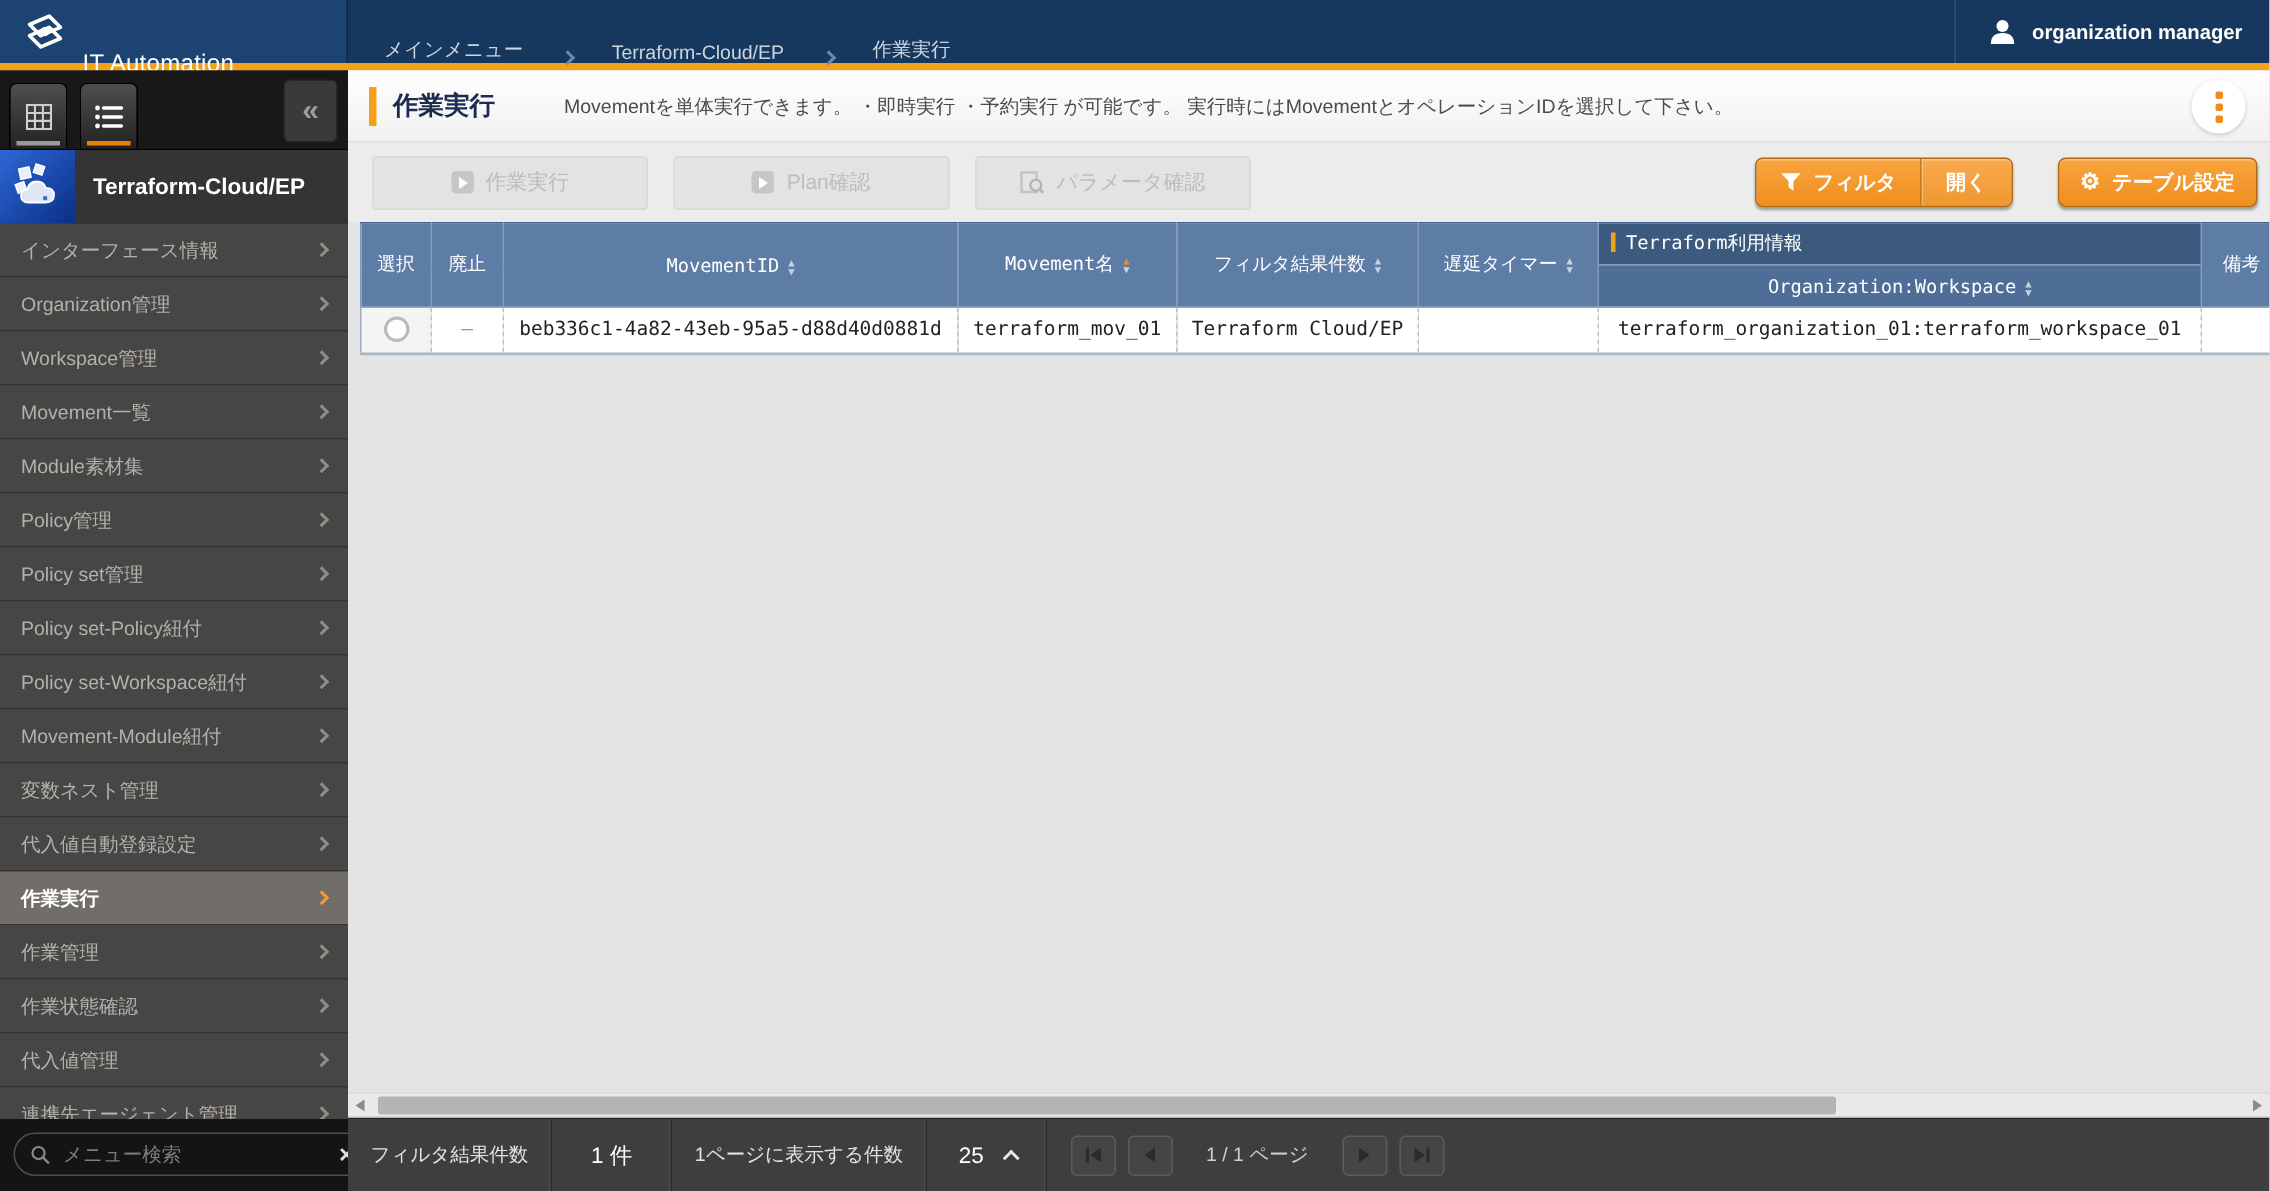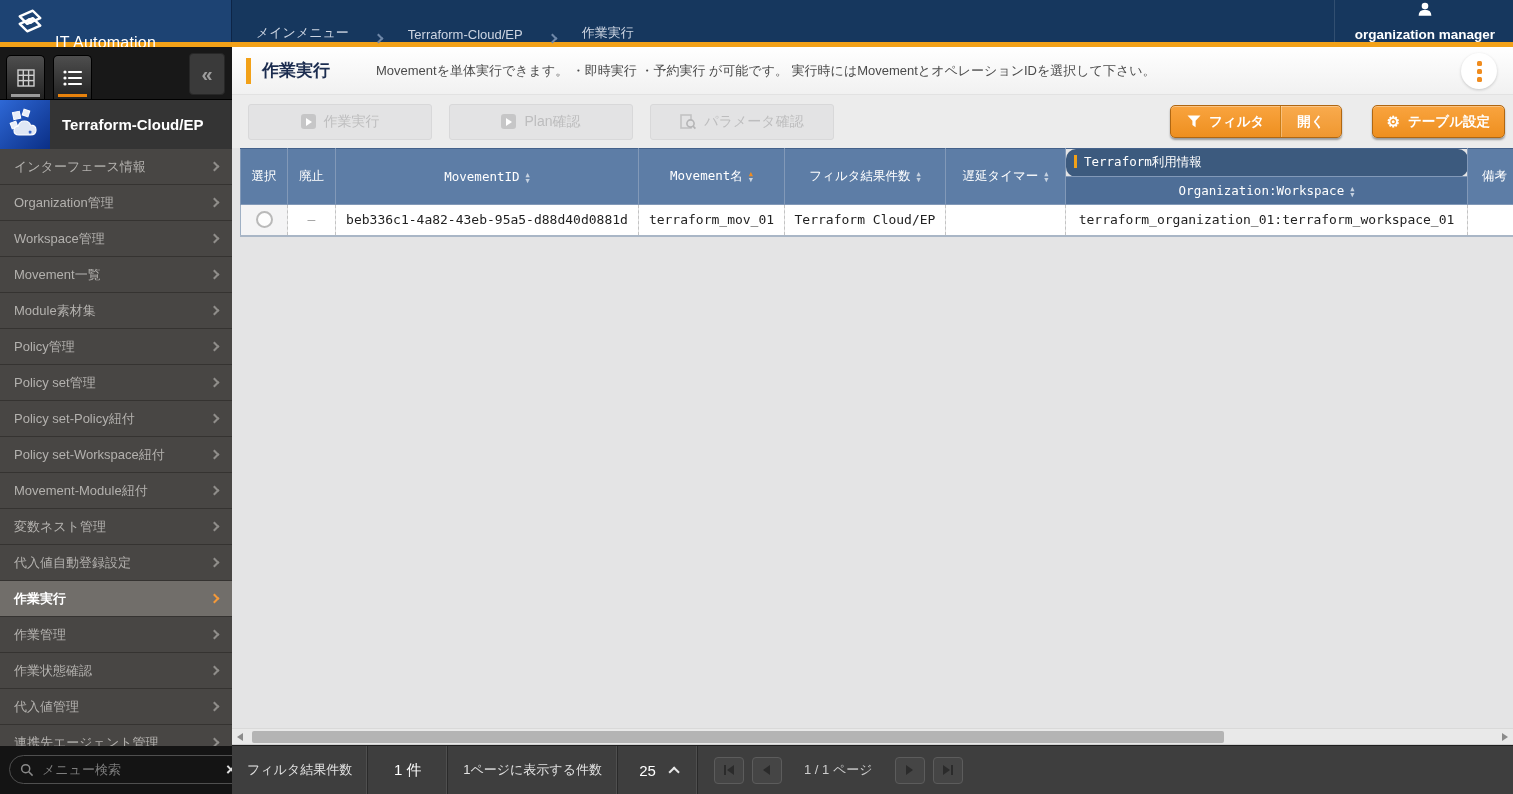--- a/index.html
+++ b/index.html
@@ -7,21 +7,21 @@
   body { background:#e4e4e5; }
 
   
   .topbar { height:42px; background:#16375e; display:flex; align-items:stretch; }
   .logo-block { width:232px; background:#1d4373; display:flex; align-items:center; padding-left:14px; border-right:1px solid #0d2547; }
   .logo-mark { width:32px; height:28px; margin-right:9px; }
   .logo-text { color:#fff; font-size:16px; font-weight:normal; letter-spacing:.2px;margin-top:44px; }
   .breadcrumb { flex:1; display:flex; align-items:flex-end; padding-left:24px; gap:24px; }
   .bc-item { color:#cdd5e2; font-size:13px; }
   .bc-sep { width:7px; height:7px; border-top:2px solid #6e87a8; border-right:2px solid #6e87a8; transform:rotate(45deg); margin:0 2px; }
-  .user-block { display:flex; align-items:center; gap:9px; padding:0 18px 0 20px; border-left:1px solid rgba(255,255,255,.12);flex-direction:column; }
+  .user-block { display:flex; align-items:center; gap:9px; padding:0 18px 0 20px; border-left:1px solid rgba(255,255,255,.12); }
   .user-name { color:#fff; font-size:13.5px; font-weight:bold; }
   .orange-bar { height:5px; background:#f2a118; }
 
   
   .layout { display:flex; height:747px; }
 
   
   .sidebar { width:232px; background:#1c1c1c; display:flex; flex-direction:column; flex-shrink:0; }
   .tabbar { height:53px; background:#181818; display:flex; align-items:flex-end; padding:0 6px; position:relative; }
   .tab { width:39px; height:44px; background:linear-gradient(#4e4e4e,#222); border:1px solid #000; border-bottom:none; border-radius:5px 5px 0 0; display:flex; align-items:center; justify-content:center; position:relative; margin-right:8px; }
@@ -62,21 +62,21 @@
   .filter-btn { margin-right:16px; }
   .filter-main { display:flex; align-items:center; gap:8px; padding:0 16px; height:100%; }
   .filter-open { border-left:1px solid #c97c16; box-shadow:inset 1px 0 0 rgba(255,255,255,.3); padding:0 16px; height:100%; display:flex; align-items:center; background:rgba(255,255,255,.08); }
   .settings-btn { padding:0 14px; gap:8px; }
   .gear-g { font-size:15px; line-height:1; }
 
   
   .table-wrap { margin-left:8px; width:1273px; overflow:hidden; }
   table.grid { border-collapse:collapse; table-layout:fixed; width:1291px; font-family:"DejaVu Sans Mono",monospace; }
   .grid th { background:#5d7da6; color:#fff; font-weight:normal; font-size:12.5px; border:1px solid #8299b8; height:28px; text-align:center; }
-  .grid .th-group { background:#3c5a7e; text-align:left; padding-left:8px;border-radius:10px; }
+  .grid .th-group { background:#3c5a7e; text-align:left; padding-left:8px; }
   .grid .th-sub { background:#4e6e97; }
   .grid thead tr:first-child th { border-top:1px solid #44618a; }
   .grid td { background:#fff; font-size:13px; color:#222; height:31px; text-align:center; border-right:1px dashed #c3c3c3; border-bottom:2px solid #a9b6c6; border-top:1px solid #8299b8; white-space:nowrap; overflow:hidden; }
   .grid td.cell-select { background:#f4f4f5; border-left:1px solid #9fb0c4; }
   .grid td.cell-discard { color:#9a9a9a; }
   .sort { display:inline-flex; flex-direction:column; margin-left:6px; vertical-align:middle; }
   .sort span { font-size:7px; line-height:6px; color:#c6d2e0; }
   .sort .up.on { color:#f08c1e; }
   .mini-accent { display:inline-block; width:3px; height:13px; background:#f2a118; margin-right:7px; vertical-align:-2px; }
   .radio { appearance:none; -webkit-appearance:none; width:17px; height:17px; border:2px solid #b9b9b9; border-radius:50%; background:#fdfdfd; vertical-align:middle; }

